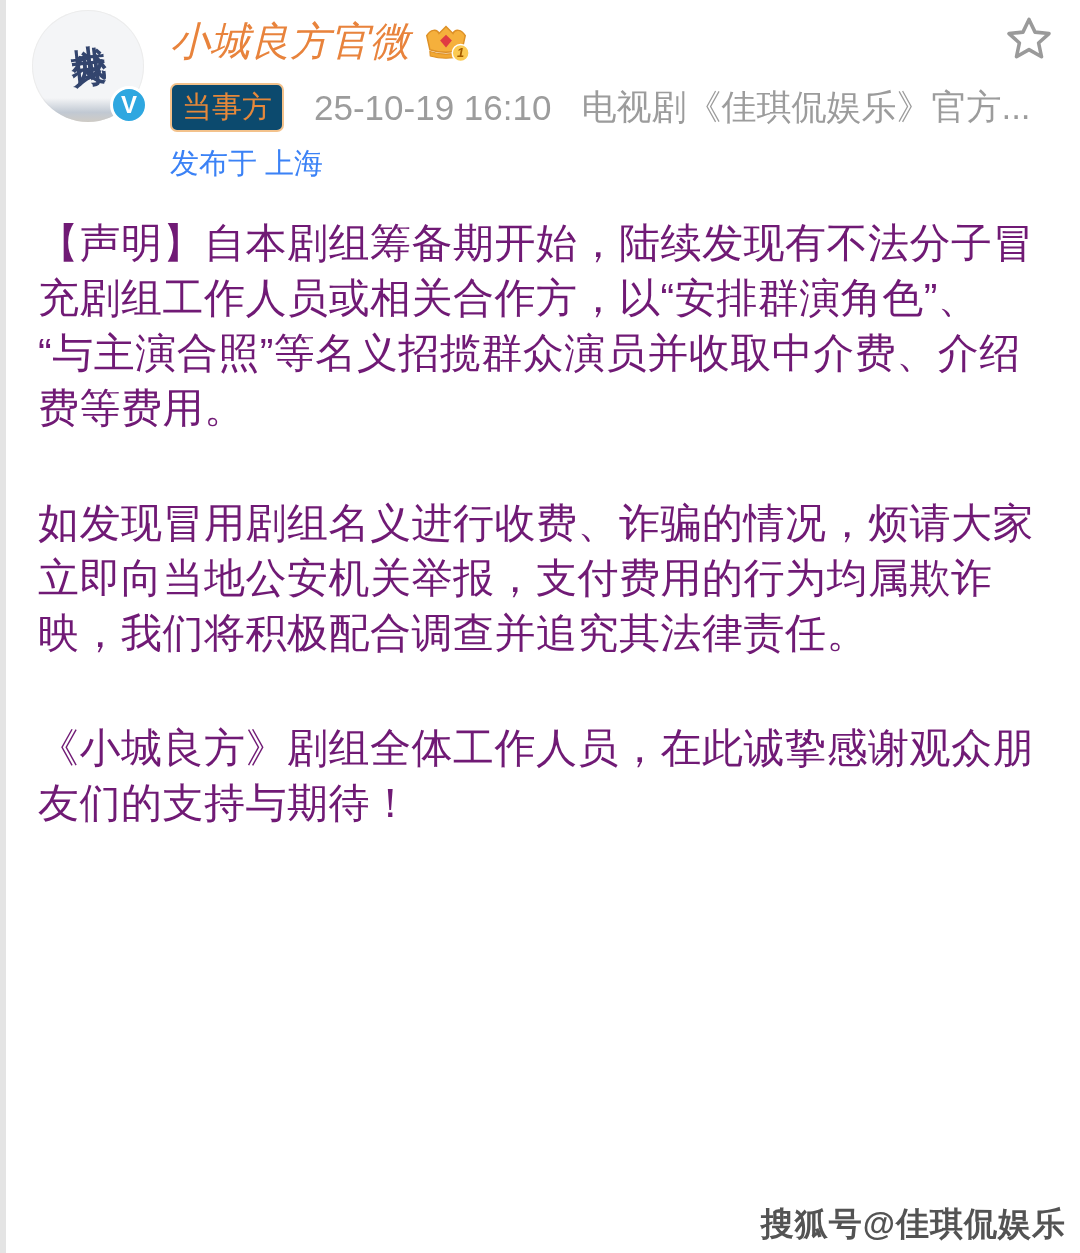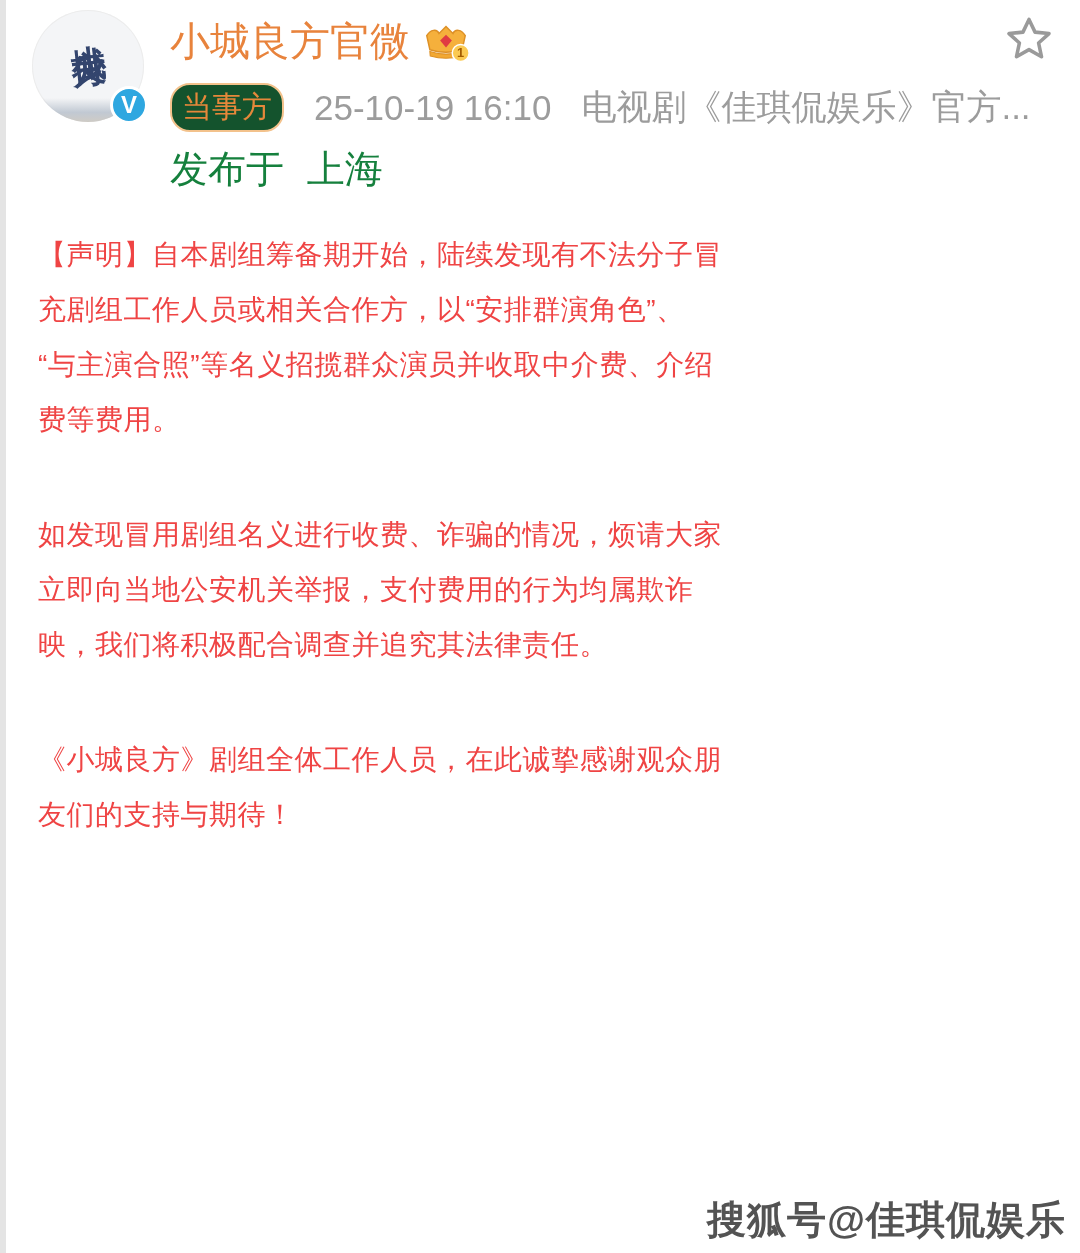--- a/index.html
+++ b/index.html
@@ -46,62 +46,62 @@
   .v-badge {
     position: absolute; right: -4px; bottom: -2px;
     width: 38px; height: 38px; border-radius: 50%;
     background: #2ea7e0; border: 3px solid #ffffff;
     color: #ffffff; font-weight: 700; font-size: 24px;
     display: flex; align-items: center; justify-content: center;
     box-sizing: border-box;
   }
 
   .header-info { flex: 1 1 auto; min-width: 0; padding: 4px 0 0 26px; }
-  .name-row { display: flex; align-items: center; gap: 12px; }
+  .name-row { display: flex; align-items: center; gap: 12px; font-style: italic; }
   .username {
     font-size: 40px; font-weight: 500; color: #e8833c;
     white-space: nowrap;
   }
   .crown-icon { width: 48px; height: 44px; flex: 0 0 auto; }
 
   .meta-row {
     display: flex; align-items: center; gap: 18px;
     margin-top: 14px;
     white-space: nowrap; overflow: hidden;
   }
   .party-tag {
     display: inline-flex; align-items: center;
     font-size: 30px; color: #e6883a;
-    border: 2px solid #f3c28c; border-radius: 20px;
-    padding: 2px 10px; background: #14532d;
+    border: 2px solid #f3c28c; border-radius: 7px;
+    padding: 2px 10px; background: #0c4a6e;
     flex: 0 0 auto;
   }
   .timestamp, .source { font-size: 35px; color: #9c9c9c; margin-left: 12px; }
   .source { overflow: hidden; text-overflow: ellipsis; }
-  .loc-row { margin-top: 12px; font-size: 38px; color: #15803d; font-family: Liberation Mono, monospace; }
+  .loc-row { margin-top: 12px; font-size: 29px; color: #3b82f6; }
 
   .star-icon {
     position: absolute; top: 14px; right: 26px;
     width: 50px; height: 50px;
   }
 
   
   .post-text { padding: 32px 36px 0 38px; }
   .post-text p {
     margin: 0 0 60px 0;
-    font-size: 28px; line-height: 55px;
-    color: #ef4444; letter-spacing: 0.5px;
+    font-size: 41px; line-height: 55px;
+    color: #701a75; letter-spacing: 0.5px;
     white-space: pre-line;
   }
   .post-text p:last-child { margin-bottom: 0; }
 
   
   .watermark {
     position: absolute; right: 14px; bottom: 6px;
-    font-size: 39px; font-weight: 700; color: #454545;
+    font-size: 33px; font-weight: 700; color: #454545;
     letter-spacing: 1px; opacity: 0.92;
   }
 </style>
 </head>
 <body>
 
 <div class="post">
   <div class="edge-strip"></div>
 
   <header class="header">

